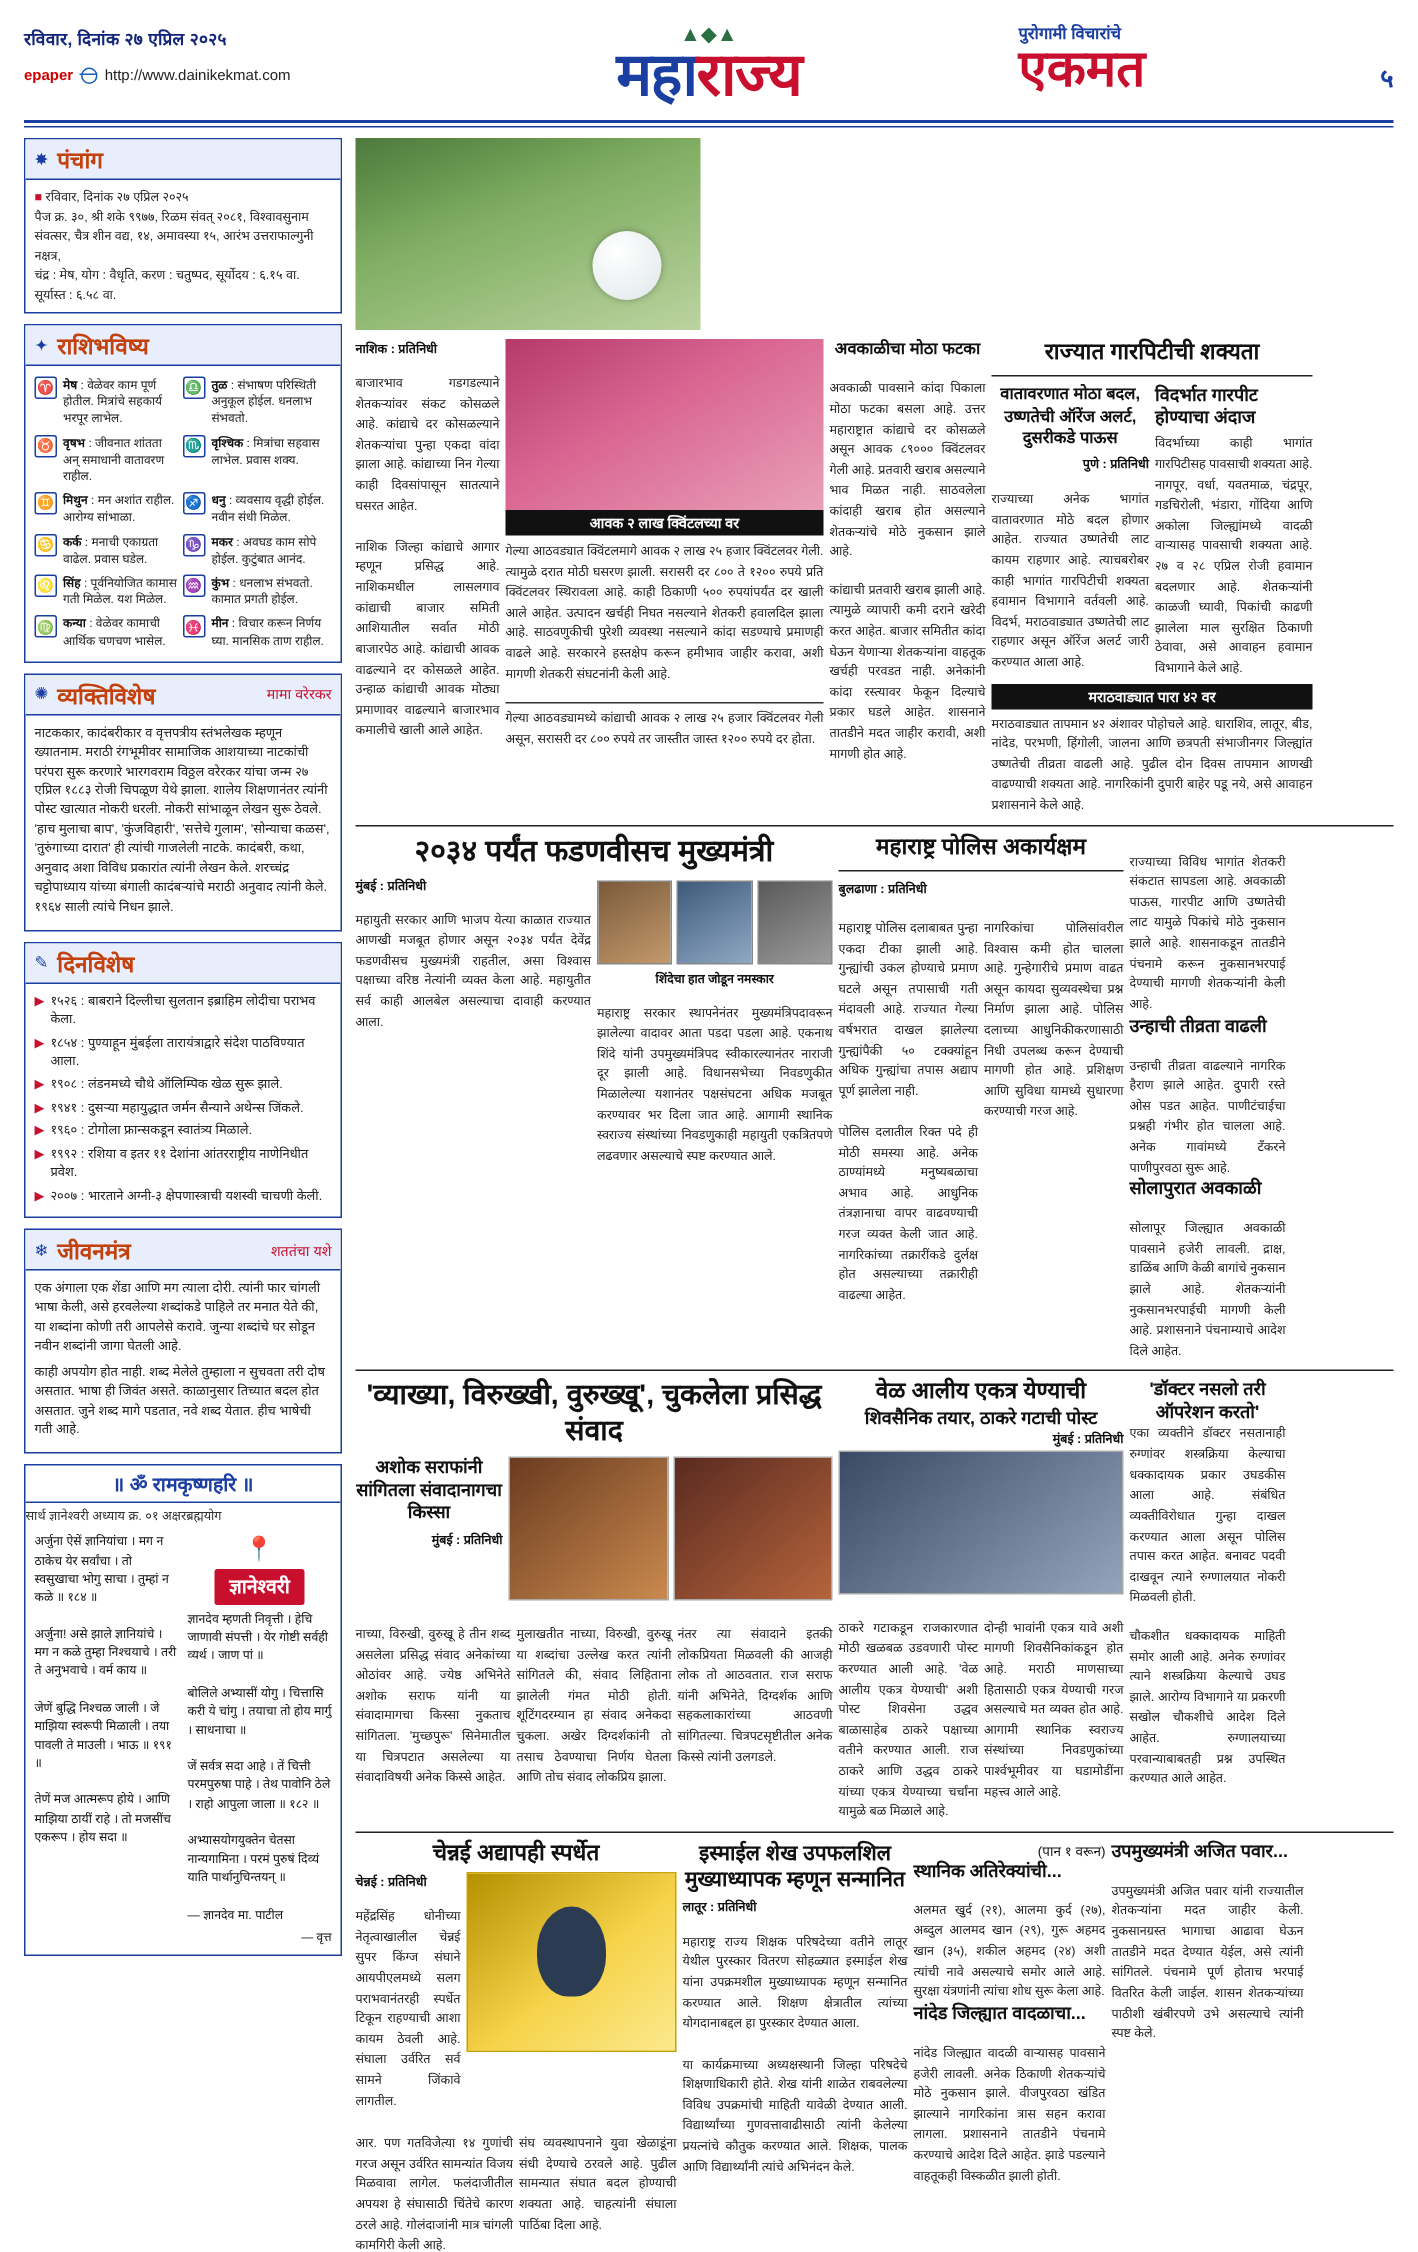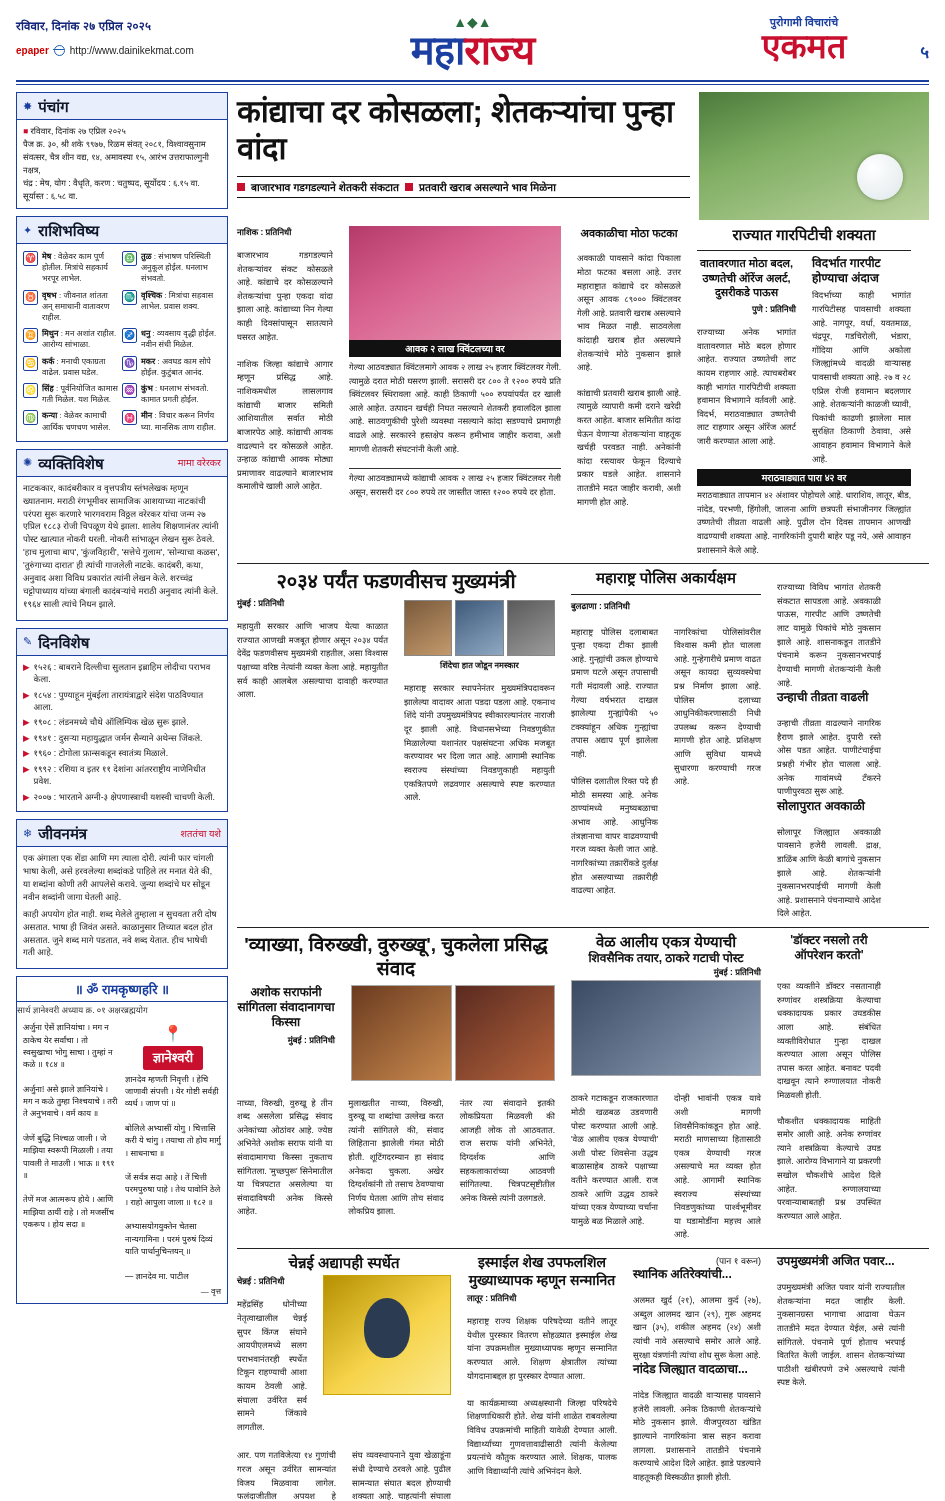--- a/index.html
+++ b/index.html
@@ -19,38 +19,38 @@
   .mh-left { width:250px; padding-top:4px; }
   .mh-date { font-size:11.5px; color:#14267a; font-weight:bold; letter-spacing:.2px; }
   .mh-epaper { margin-top:12px; display:flex; align-items:center; gap:5px; font-size:10px; color:#222; }
   .mh-epaper .ep { color:#c00; font-weight:bold; }
   .mh-epaper .globe { width:11px; height:11px; border-radius:50%; border:1.4px solid #1a5fb4; display:inline-block; position:relative; }
   .mh-epaper .globe:after{content:"";position:absolute;left:-1.4px;top:3.3px;width:11px;height:0;border-top:1.4px solid #1a5fb4;}
   .mh-center { flex:1; text-align:center; position:relative; }
   .logo-maharajya { font-size:40px; font-weight:bold; color:#c8102e; line-height:1; letter-spacing:-1px; }
   .logo-maharajya .mha { color:#1b3fa0; }
   .mh-bird { font-size:14px; color:#2b6e3f; }
-  .mh-right { width:250px; text-align:center; }
+  .mh-right { width:250px; text-align:left; }
   .mh-tag { font-size:11px; color:#1b3fa0; font-weight:bold; }
   .logo-ekmat { font-size:34px; font-weight:bold; color:#c8102e; line-height:1.05; }
   .pageno { position:absolute; right:16px; top:40px; font-size:17px; color:#1b3fa0; font-weight:bold; }
 
   .rule-top { border-top:2px solid #1b3fa0; margin:4px 0 0 0; }
   .rule-thin { border-top:1px solid #1b3fa0; margin-top:2px; }
 
   
   .grid { display:flex; gap:9px; margin-top:7px; }
   .col-left { width:212px; flex:none; }
   .col-main { flex:1; }
 
   
   .side-box { border:1px solid #1b3fa0; margin-bottom:7px; }
   .side-head { background:#e8eefc; border-bottom:1px solid #1b3fa0; display:flex; align-items:center; gap:6px; padding:3px 6px; }
   .side-head .ic { color:#1b3fa0; font-size:11px; }
-  .side-title { color:#0f172a; font-weight:bold; font-size:15px; }
+  .side-title { color:#c2410c; font-weight:bold; font-size:15px; }
   .side-sub { margin-left:auto; font-size:9.5px; color:#c8102e; }
   .side-body { padding:5px 6px; font-size:8.6px; line-height:1.5; color:#222; }
   .side-body p { margin:0 0 4px 0; }
   .bullet-list { list-style:none; margin:0; padding:0; }
   .bullet-list li { display:flex; gap:4px; margin-bottom:3px; font-size:8.6px; line-height:1.45; }
   .bullet-list li .bt { color:#c8102e; }
   .zod-grid { display:flex; flex-wrap:wrap; }
   .zod { width:50%; display:flex; gap:4px; padding:2px 2px 3px 0; font-size:8px; line-height:1.4; }
   .zod .sym { width:15px; height:15px; flex:none; border:1px solid #1b3fa0; border-radius:2px; color:#1b3fa0; font-size:9px; display:flex; align-items:center; justify-content:center; }
   .zod .zt b { color:#111; }
@@ -72,21 +72,21 @@
   .lead-right { width:230px; flex:none; }
   .lead-h1 { font-size:31px; line-height:1.18; font-weight:bold; color:#111; letter-spacing:-.3px; margin:2px 0 0 0; }
   .lead-kicker { display:flex; align-items:center; gap:6px; margin-top:9px; border-top:1px solid #111; border-bottom:1px solid #111; padding:3px 0; font-size:10.5px; font-weight:bold; }
   .sqr { width:8px; height:8px; background:#c8102e; display:inline-block; }
   .photo { background:linear-gradient(160deg,#5d8a4a,#9ec47a 45%,#c9dcae); position:relative; overflow:hidden; }
   .photo.rain { background:linear-gradient(160deg,#4b7a3c,#7fae62 40%,#bcd3a0); height:128px; }
   .photo.onion { background:linear-gradient(150deg,#b43a6a,#d8628f 40%,#e9a0b8); height:114px; }
   .hail { position:absolute; width:46px; height:46px; border-radius:50%; background:radial-gradient(circle at 35% 30%, #fff, #dfe7ea); right:26px; bottom:20px; box-shadow:0 0 5px rgba(0,0,0,.3);}
 
   
-  .cols { display:flex; gap:16px; }
+  .cols { display:flex; gap:4px; }
   .ccol { flex:1; }
   .body-txt { font-size:8.4px; line-height:1.62; text-align:justify; color:#1a1a1a;margin-top:12px; }
   .byline { font-size:8.4px; font-weight:bold; color:#111; text-align:right; margin-bottom:3px; }
   .byline-l { text-align:left; }
   .hr-b { border-top:1px solid #222; margin:6px 0 5px 0; }
   .center { text-align:center; }
   .small-head { font-size:11px; font-weight:bold; text-align:center; line-height:1.3; margin-bottom:4px; }
   .strip-head { background:#111; color:#fff; font-size:9.5px; font-weight:bold; text-align:center; padding:2px 3px; }
   .big-head { font-size:20px; font-weight:bold; line-height:1.2; }
   .mid-head { font-size:15px; font-weight:bold; line-height:1.22; }
@@ -306,29 +306,20 @@
 — ज्ञानदेव मा. पाटील</div>
             <div style="font-size:8px;text-align:right;margin-top:3px">— वृत्त</div>
           </div>
         </div>
       </div>
     </div>
 
     <div class="col-main">
 
       <div class="lead-wrap">
-        <div class="lead-left">
-          <h1 class="lead-h1">कांद्याचा दर कोसळला; शेतकऱ्यांचा पुन्हा वांदा</h1>
-          <div class="lead-kicker">
-            <span class="sqr"></span>
-            <span>बाजारभाव गडगडल्याने शेतकरी संकटात</span>
-            <span class="sqr"></span>
-            <span>प्रतवारी खराब असल्याने भाव मिळेना</span>
-          </div>
-        </div>
         <div class="lead-right">
           <div class="photo rain">
             <span class="hail"></span>
           </div>
         </div>
       </div>
 
       <div class="cols" style="margin-top:6px">
         <div class="ccol" style="flex:0 0 96px">
           <div class="byline byline-l">नाशिक : प्रतिनिधी</div>
@@ -441,21 +432,21 @@
           <div class="byline">मुंबई : प्रतिनिधी</div>
           <div class="photo-pol"></div>
           <div class="cols" style="margin-top:4px">
             <div class="ccol body-txt">ठाकरे गटाकडून राजकारणात मोठी खळबळ उडवणारी पोस्ट करण्यात आली आहे. 'वेळ आलीय एकत्र येण्याची' अशी पोस्ट शिवसेना उद्धव बाळासाहेब ठाकरे पक्षाच्या वतीने करण्यात आली. राज ठाकरे आणि उद्धव ठाकरे यांच्या एकत्र येण्याच्या चर्चांना यामुळे बळ मिळाले आहे.</div>
             <div class="ccol body-txt">दोन्ही भावांनी एकत्र यावे अशी मागणी शिवसैनिकांकडून होत आहे. मराठी माणसाच्या हितासाठी एकत्र येण्याची गरज असल्याचे मत व्यक्त होत आहे. आगामी स्थानिक स्वराज्य संस्थांच्या निवडणुकांच्या पार्श्वभूमीवर या घडामोडींना महत्त्व आले आहे.</div>
           </div>
         </div>
 
         <div class="ccol" style="flex:0 0 104px">
           <div class="head-12 center">'डॉक्टर नसलो तरी ऑपरेशन करतो'</div>
-          <div class="body-txt" style="margin-top:17px">एका व्यक्तीने डॉक्टर नसतानाही रुग्णांवर शस्त्रक्रिया केल्याचा धक्कादायक प्रकार उघडकीस आला आहे. संबंधित व्यक्तीविरोधात गुन्हा दाखल करण्यात आला असून पोलिस तपास करत आहेत. बनावट पदवी दाखवून त्याने रुग्णालयात नोकरी मिळवली होती.</div>
+          <div class="body-txt" style="margin-top:0">एका व्यक्तीने डॉक्टर नसतानाही रुग्णांवर शस्त्रक्रिया केल्याचा धक्कादायक प्रकार उघडकीस आला आहे. संबंधित व्यक्तीविरोधात गुन्हा दाखल करण्यात आला असून पोलिस तपास करत आहेत. बनावट पदवी दाखवून त्याने रुग्णालयात नोकरी मिळवली होती.</div>
           <div class="body-txt">चौकशीत धक्कादायक माहिती समोर आली आहे. अनेक रुग्णांवर त्याने शस्त्रक्रिया केल्याचे उघड झाले. आरोग्य विभागाने या प्रकरणी सखोल चौकशीचे आदेश दिले आहेत. रुग्णालयाच्या परवान्याबाबतही प्रश्न उपस्थित करण्यात आले आहेत.</div>
         </div>
       </div>
 
       <div class="hr-b"></div>
 
       <div class="cols">
         <div class="ccol" style="flex:0 0 214px">
           <div class="mid-head center">चेन्नई अद्यापही स्पर्धेत</div>
           <div class="cols" style="margin-top:3px">

